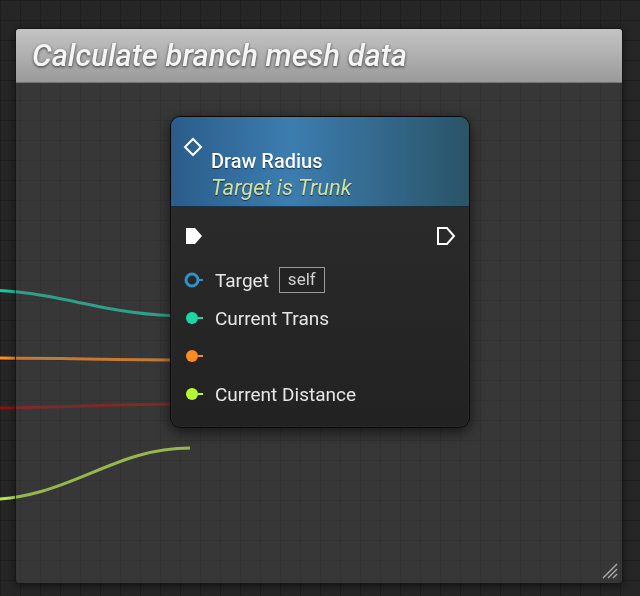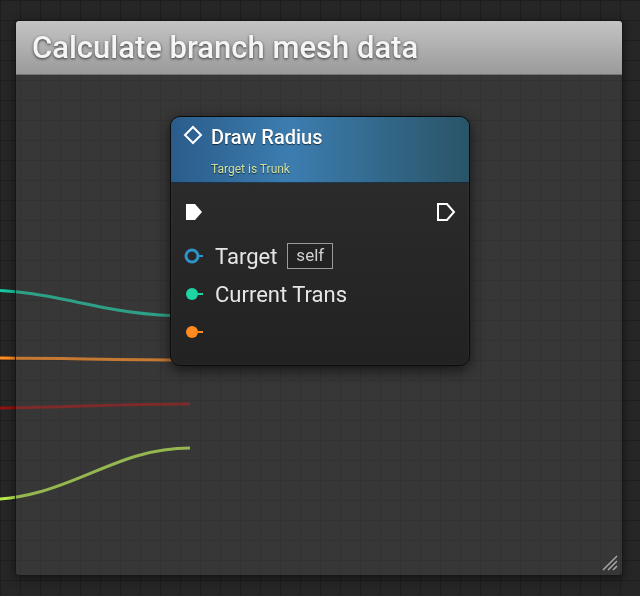--- a/index.html
+++ b/index.html
@@ -16,27 +16,28 @@
       inset: 0;
       background-color: #262626;
       background-image:
         linear-gradient(#1e1e1e 1px, transparent 1px),
         linear-gradient(90deg, #1e1e1e 1px, transparent 1px);
       background-size: 20px 20px;
     }
     .comment-box {
       position: absolute;
       left: 15px;
-      top: 20px;
+      top: 28px;
       width: 608px;
       height: 556px;
       background: rgba(90,90,90,0.35);
       border: 1px solid rgba(20,20,20,0.9);
       border-radius: 4px;
       box-shadow: 0 2px 8px rgba(0,0,0,0.5);
+      font-style: italic;
     }
     .comment-header {
       height: 54px;
       background: linear-gradient(#c4c4c4,#9a9a9a);
       border-bottom: 1px solid rgba(0,0,0,0.4);
       border-radius: 3px 3px 0 0;
       display: flex;
       align-items: center;
       padding: 0 16px;
     }
@@ -75,44 +76,46 @@
     .bp-title-row {
       display: flex;
       align-items: center;
       gap: 8px;
     }
     .bp-title {
       color: #fff;
       font-size: 20px;
       font-weight: 500;
       text-shadow: 0 1px 1px rgba(0,0,0,0.6);
+      margin-top: 24px;
     }
     .bp-subtitle {
       color: #cfe0a0;
-      font-size: 12px;
+      font-style: italic;
+      font-size: 22px;
       margin-left: 28px;
-      margin-top: 13px;
+      margin-top: 2px;
       text-shadow: 0 1px 1px rgba(0,0,0,0.6);
     }
     .bp-body {
       padding: 10px 12px 14px 12px;
     }
     .bp-row {
       display: flex;
       align-items: center;
       gap: 10px;
       min-height: 38px;
     }
     .exec-row {
       justify-content: space-between;
       margin-bottom: 6px;
     }
     .pin-label {
       color: #e6e6e6;
-      font-size: 22px;
+      font-size: 19px;
     }
     .self-pill {
       border: 1px solid #9a9a9a;
       border-radius: 0;
       color: #cfcfcf;
       font-size: 17px;
       padding: 1px 8px 3px 8px;
       background: rgba(30,30,30,0.5);
     }
     .data-pin {
@@ -212,15 +215,24 @@
     <div class="bp-row">
       <span class="data-pin">
         <svg width="22" height="22" viewBox="0 0 22 22">
           <circle cx="9" cy="11" r="6" fill="#ff8a1f"></circle>
           <path d="M15 11 L20 11" stroke="#ff8a1f" stroke-width="2"></path>
         </svg>
       </span>
     </div>
 
 
+    <div class="bp-row">
+      <span class="data-pin">
+        <svg width="22" height="22" viewBox="0 0 22 22">
+          <circle cx="9" cy="11" r="6" fill="#b4ff2e"></circle>
+          <path d="M15 11 L20 11" stroke="#b4ff2e" stroke-width="2"></path>
+        </svg>
+      </span>
+      <span class="pin-label">Current Distance</span>
+    </div>
 
   </div>
 </div>
 
 </body></html>

